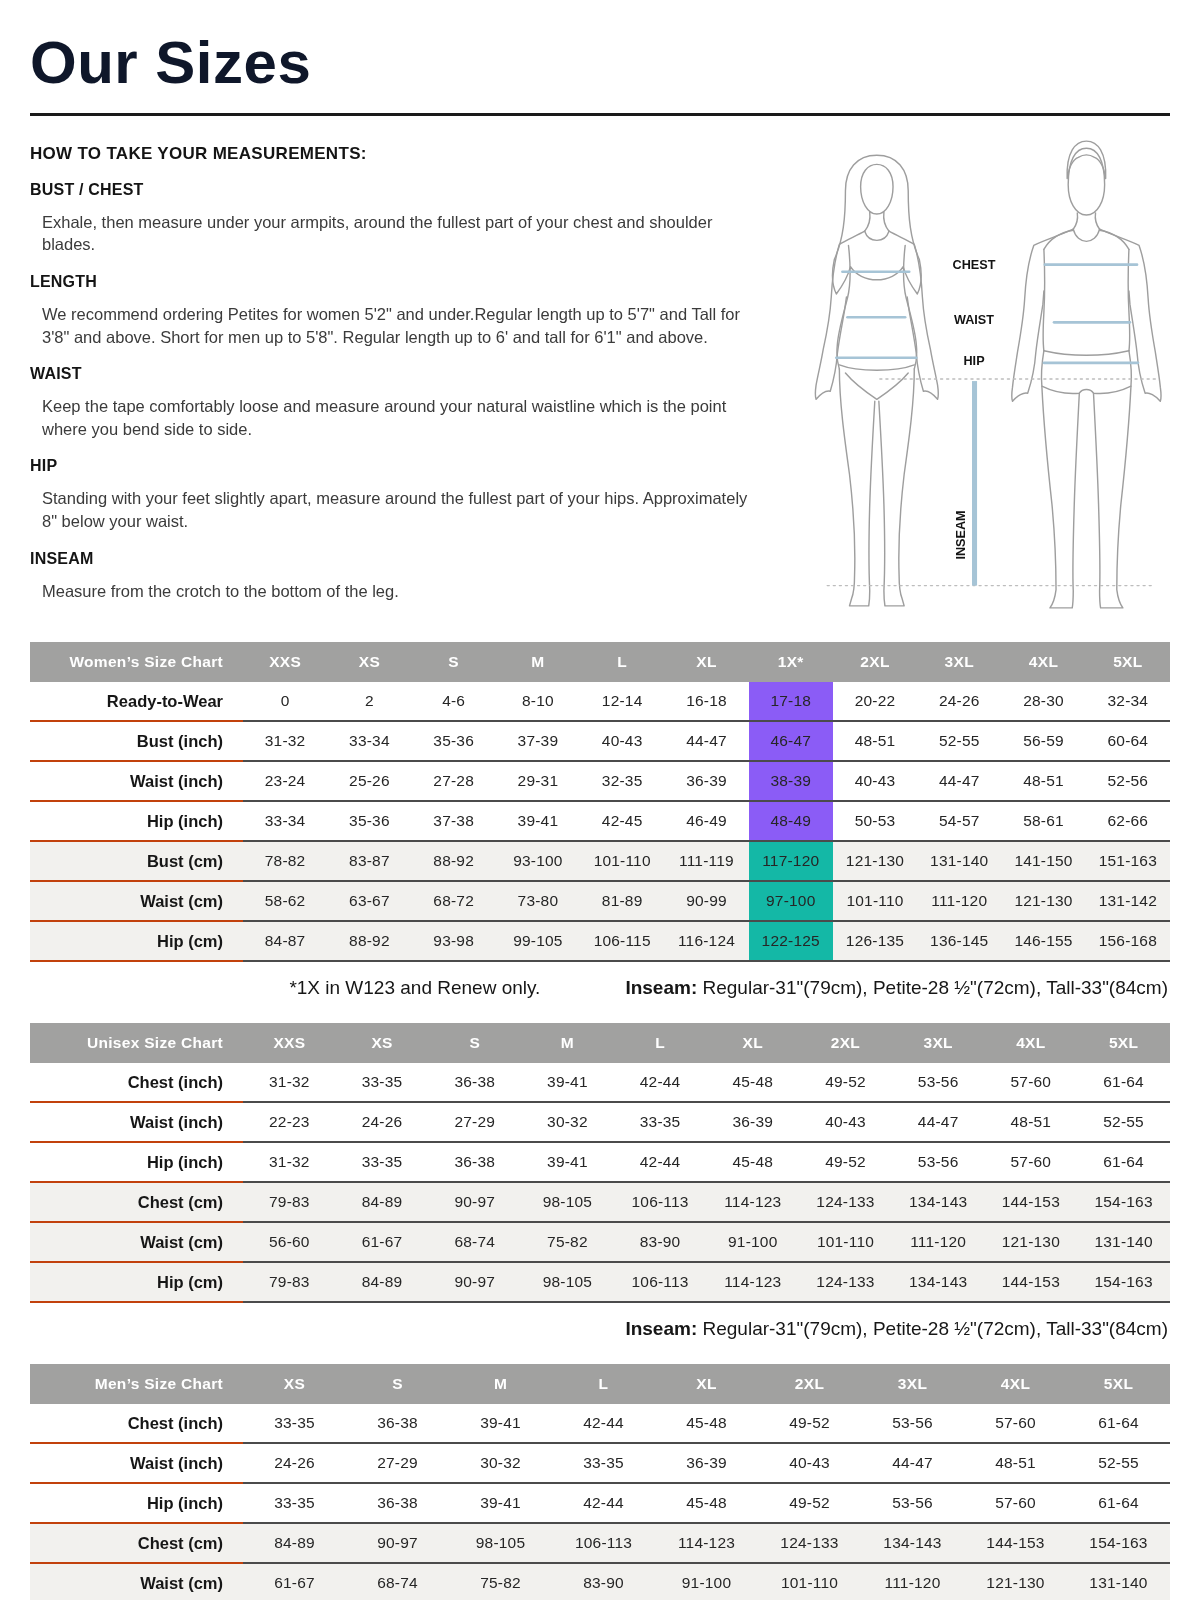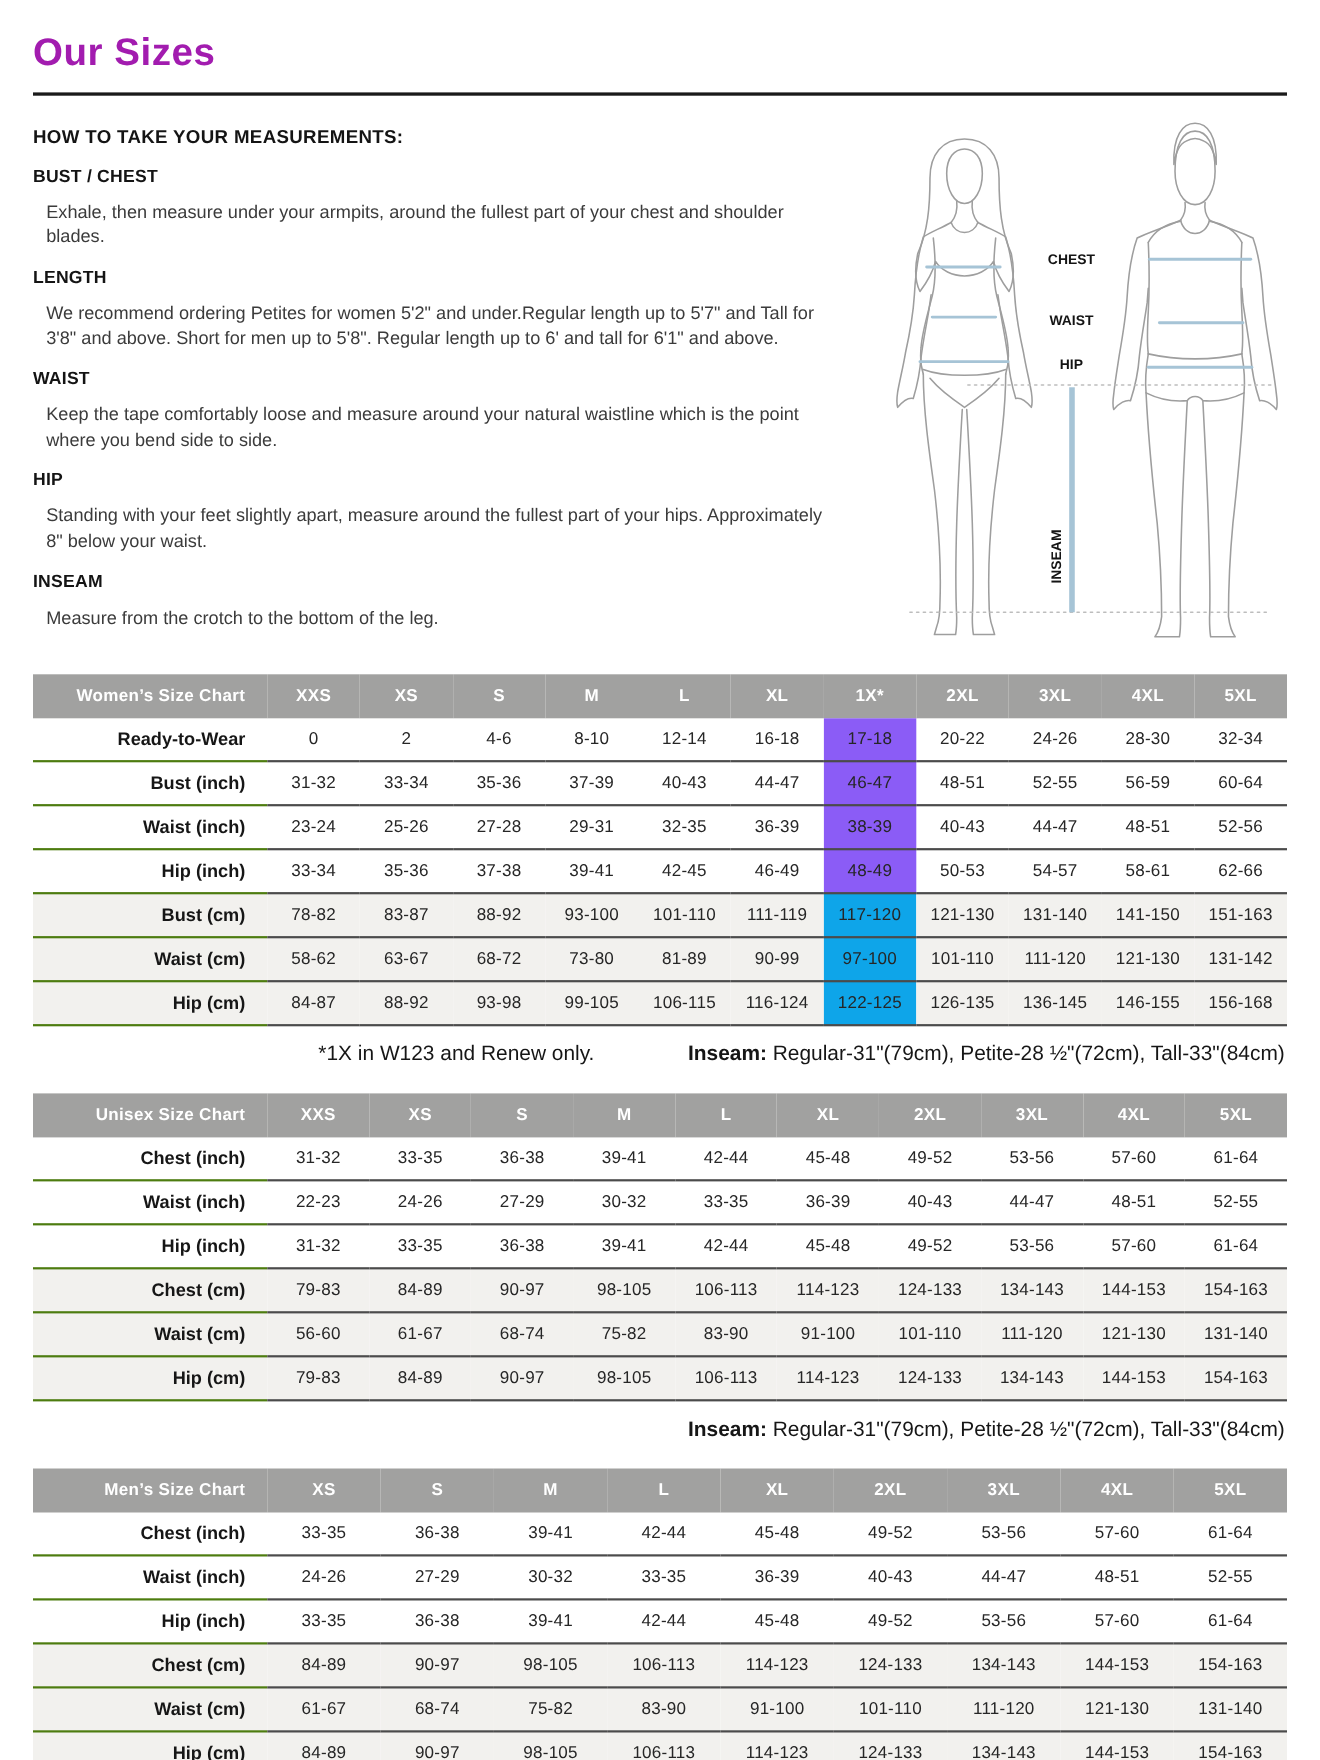--- a/index.html
+++ b/index.html
@@ -1,38 +1,38 @@
 <!DOCTYPE html>
 <html><head>
 <meta charset="utf-8">
 <style>
   html,body{margin:0;padding:0;background:#fff;}
   body{width:1200px;color:#1c1c1c;font-family:"Liberation Sans",sans-serif;}
   .page{width:1200px;box-sizing:border-box;padding:24px 30px 18px;}
-  h1{font-size:35px;font-weight:700;letter-spacing:.5px;margin:4px 0 16px;color:#a21caf;}
+  h1{font-size:60px;font-weight:700;letter-spacing:.5px;margin:4px 0 16px;color:#0f172a;}
   .title-rule{border:0;border-top:3px solid #1a1a1a;margin:0 0 22px;}
   .content-top{display:flex;gap:0;align-items:center;}
   .instructions{flex:1;max-width:748px;}
   .instructions h2{font-size:17px;margin:2px 0 6px;letter-spacing:.3px;color:#141414;}
   .m-section h3{font-size:16px;margin:17px 0 5px;letter-spacing:.2px;color:#141414;}
   .m-section p{font-size:16.5px;line-height:1.37;margin:12px;color:#3b3b3b;max-width:738px;}
   .figure-diagram{width:396px;flex:none;margin-top:-6px;}
   .figure-diagram svg{display:block;}
 
   #tables{margin-top:10px;}
   .table-block{margin-top:24px;}
   table{border-collapse:collapse;width:100%;table-layout:fixed;}
   thead th{background:#a1a1a0;color:#fff;height:38px;font-size:15.5px;font-weight:700;letter-spacing:.3px;}
   th.label-head{text-align:right;padding-right:20px;width:192px;margin-top:21px;}
   th.col-head{text-align:center;}
-  tbody th{text-align:right;padding-right:20px;font-size:16.5px;font-weight:700;color:#161616;height:36px;border-bottom:2px solid #4d7c0f;}
+  tbody th{text-align:right;padding-right:20px;font-size:16.5px;font-weight:700;color:#161616;height:36px;border-bottom:2px solid #c2410c;}
   tbody td{text-align:center;font-size:15.5px;color:#262626;border-bottom:2px solid #4b4b4b;letter-spacing:.2px;}
   tr.shaded th,tr.shaded td{background:#f2f1ee;}
   td.hl{background:#8b5cf6;}
-  tr.shaded td.hl{background:#0ea5e9;}
+  tr.shaded td.hl{background:#14b8a6;}
   .footnotes{display:flex;justify-content:flex-end;align-items:baseline;gap:85px;margin:15px 2px 0;font-size:19px;color:#161616;min-height:18px;}
   .footnotes b{font-weight:700;}
 </style>
 </head>
 <body>
 
 <div class="page">
 
   <h1>Our Sizes</h1>
   <hr class="title-rule">

